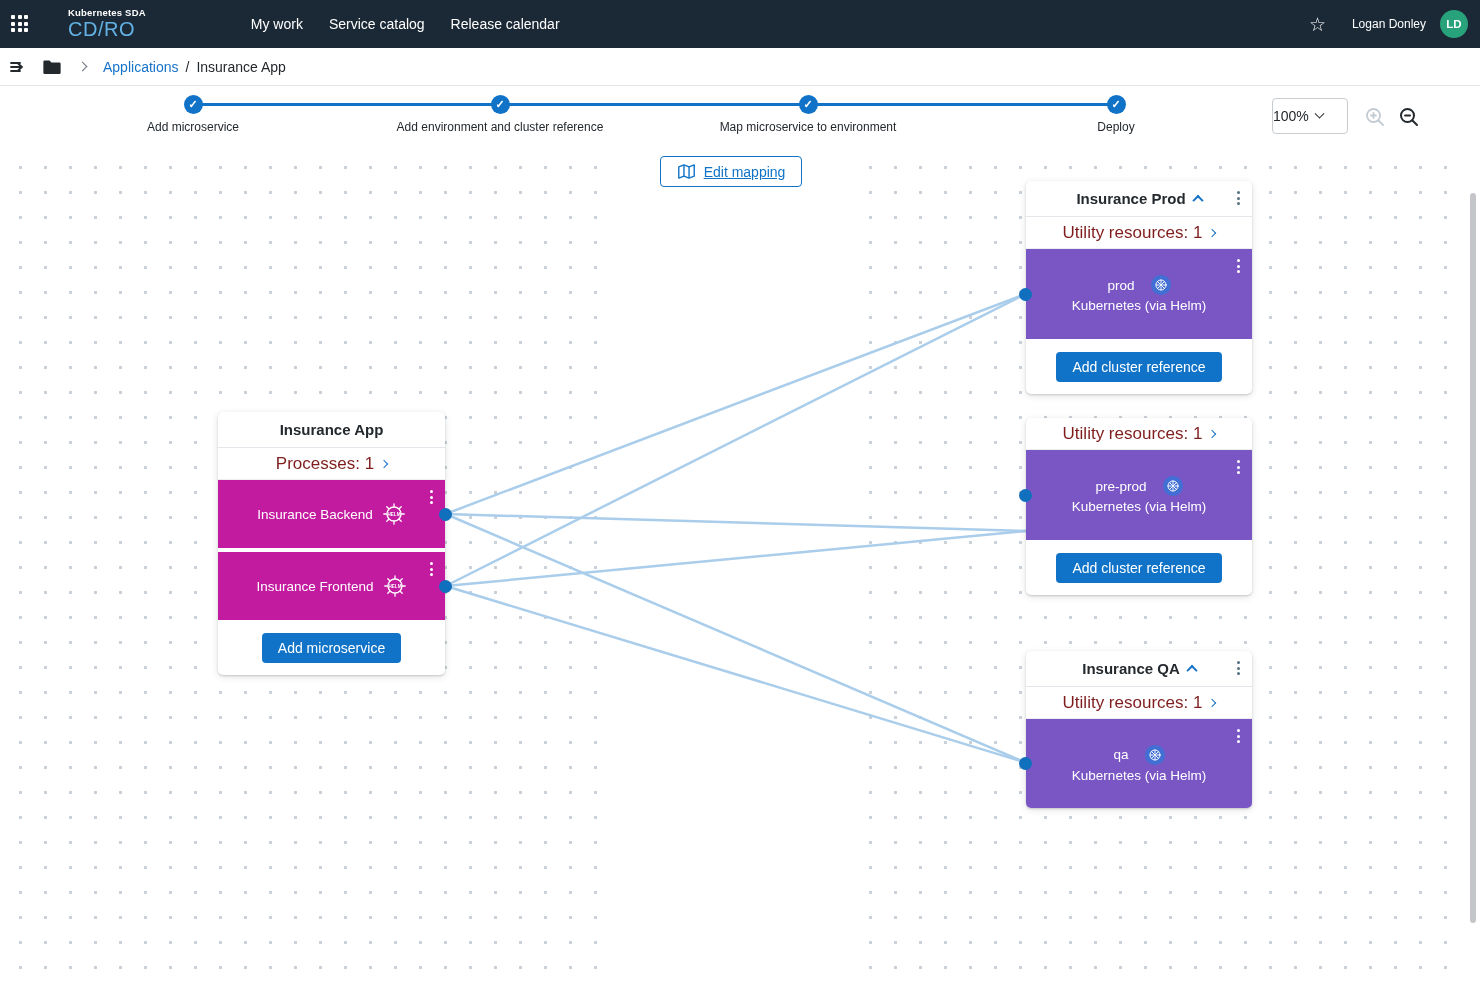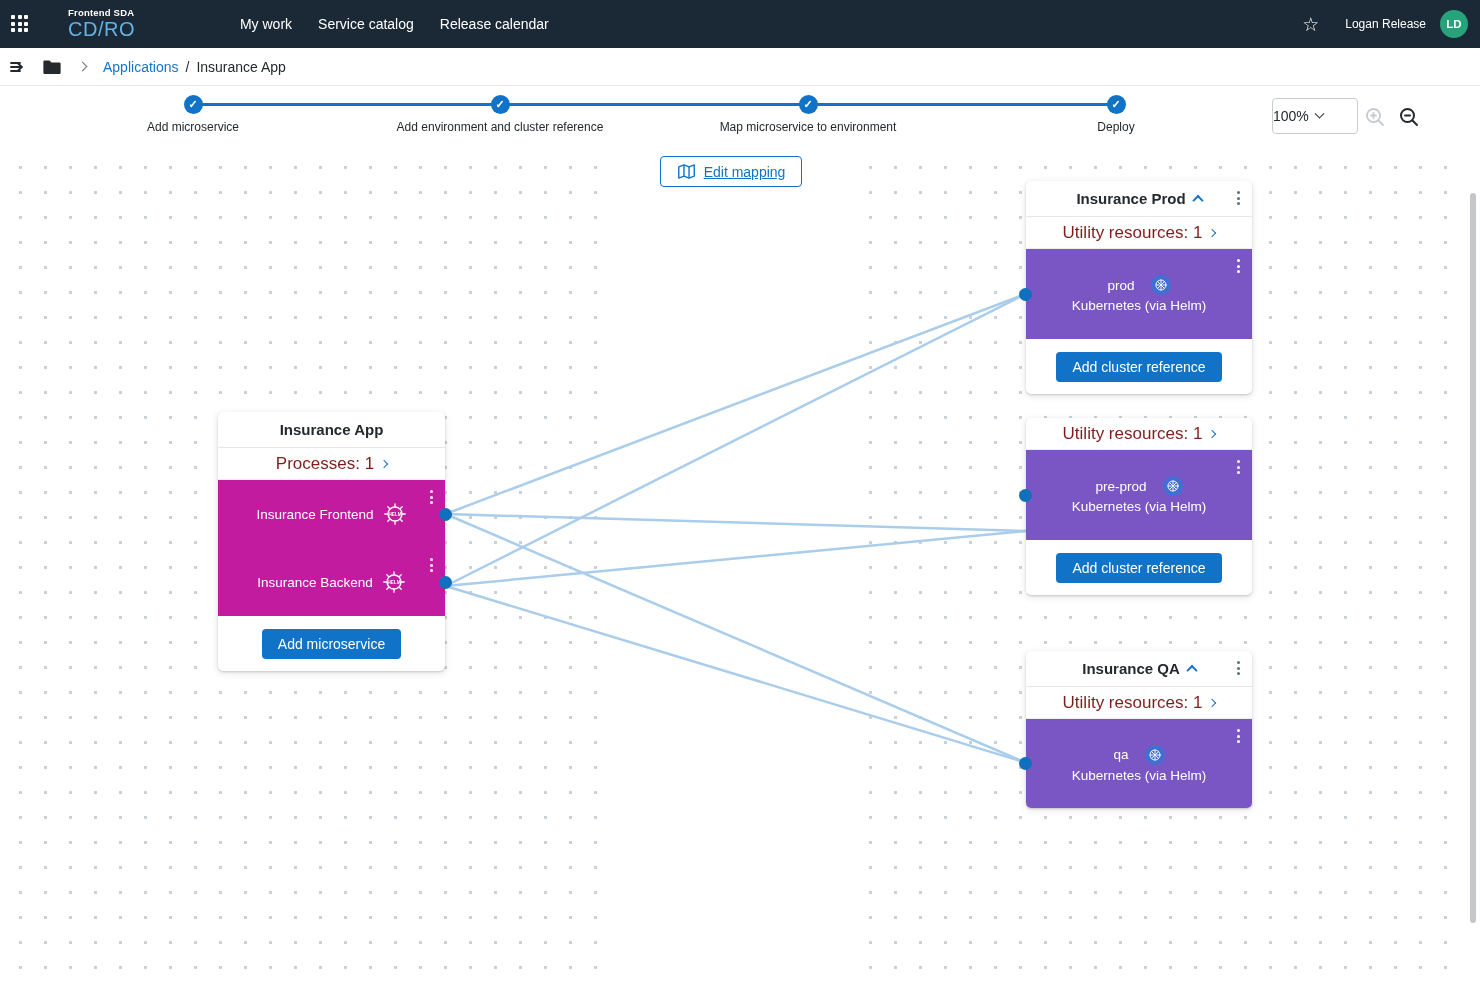--- a/index.html
+++ b/index.html
@@ -36,21 +36,21 @@
     background-size:25px 25px; background-position:8px 10px; }
   .dot-gap { position:absolute; left:608px; top:59px; width:244px; bottom:8px; background:#fff; }
   svg.wires { position:absolute; left:0; top:0; z-index:2; pointer-events:none; }
 
   
   .step-line { position:absolute; left:193px; top:17px; width:923px; height:3px; background:#1073c7; z-index:1; }
   .step-dot { position:absolute; top:9px; width:19px; height:19px; border-radius:50%; background:#1073c7; color:#fff; font-size:11px; font-weight:bold; display:flex; align-items:center; justify-content:center; z-index:2; cursor:pointer; }
   .step-label { position:absolute; top:34px; width:240px; text-align:center; font-size:12px; color:#24292e; z-index:2; }
 
   
-  .zoom-box { position:absolute; left:1272px; top:12px; width:86px; height:36px; border:1px solid #c7ccd1; border-radius:4px; background:#fff; display:flex; align-items:center; justify-content:flex-start; gap:7px; font-size:14px; color:#24292e; cursor:pointer; z-index:5; }
+  .zoom-box { position:absolute; left:1272px; top:12px; width:76px; height:36px; border:1px solid #c7ccd1; border-radius:4px; background:#fff; display:flex; align-items:center; justify-content:flex-start; gap:7px; font-size:14px; color:#24292e; cursor:pointer; z-index:5; }
   .chev-down { width:7px; height:7px; border-right:1.8px solid #24292e; border-bottom:1.8px solid #24292e; transform:rotate(45deg) translate(-2px,-2px); }
   .zoom-icons { position:absolute; left:1364px; top:20px; display:flex; gap:12px; z-index:5; }
   .zoom-icons .zi { cursor:pointer; display:flex; }
 
   
   .edit-mapping { position:absolute; left:660px; top:70px; width:142px; height:31px; background:#fff; border:1.5px solid #1073c7; border-radius:4px; color:#1073c7; font-size:14px; display:flex; align-items:center; justify-content:center; gap:8px; cursor:pointer; z-index:4;text-decoration:underline; }
 
   
   .card { position:absolute; background:#fff; border-radius:5px; box-shadow:0 1px 2px rgba(31,35,40,.18), 0 2px 7px rgba(31,35,40,.13); z-index:3; }
   .card-title-row { position:relative; height:36px; display:flex; align-items:center; justify-content:center; gap:8px; border-bottom:1px solid #e3e6ea; }
@@ -88,31 +88,31 @@
       <span></span>
       <span></span>
       <span></span>
       <span></span>
       <span></span>
       <span></span>
       <span></span>
       <span></span>
   </div>
   <div class="logo">
-    <div class="suite">Frontend SDA</div>
+    <div class="suite">Kubernetes SDA</div>
     <div class="product">CD/RO</div>
   </div>
   <div class="topnav">
     <div class="nav-item">My work</div>
     <div class="nav-item">Service catalog</div>
     <div class="nav-item">Release calendar</div>
   </div>
   <div class="header-right">
     <div class="star">☆</div>
-    <div class="username">Logan Release</div>
+    <div class="username">Logan Donley</div>
     <div class="avatar">LD</div>
   </div>
 </div>
 
 <div class="crumb-bar">
   <div class="expand">
     <svg width="20" height="20" viewBox="0 0 20 20" fill="none" stroke="#24292e" stroke-width="1.8" stroke-linecap="round" stroke-linejoin="round">
       <path d="M3 6 H12"></path>
         <path d="M3 10 H13 M10.5 7 L14 10 L10.5 13"></path>
         <path d="M3 14 H12"></path>
@@ -191,42 +191,42 @@
 
   <div class="card" style="left:218px; top:326px; width:227px;">
     <div class="card-title-row">
       <span class="card-title">Insurance App</span>
     </div>
     <div class="link-row">
       <span class="lnk">Processes: 1</span>
       <span class="chev-r-blue"></span>
     </div>
 
-    <div class="ms-block">
-      <div class="kebab light">
-          <i></i>
-          <i></i>
-          <i></i>
-        </div>
-      <span>Insurance Frontend</span>
+    <div class="ms-block first">
+      <div class="kebab light">
+          <i></i>
+          <i></i>
+          <i></i>
+        </div>
+      <span>Insurance Backend</span>
       <svg width="24" height="24" viewBox="0 0 24 24" fill="none" stroke="#fff" stroke-width="1.3" stroke-linecap="round">
         <circle cx="12" cy="12" r="7"></circle>
         <path d="M12 1.8 V4.6 M12 19.4 V22.2 M1.8 12 H4.6 M19.4 12 H22.2 M4.8 4.8 L6.8 6.8 M17.2 17.2 L19.2 19.2 M19.2 4.8 L17.2 6.8 M6.8 17.2 L4.8 19.2"></path>
         <text x="12" y="13.8" font-size="4.6" font-weight="bold" fill="#fff" stroke="none" text-anchor="middle" font-family="Liberation Sans, sans-serif">HELM</text>
       </svg>
       <span class="conn-dot right"></span>
     </div>
 
-    <div class="ms-block first">
-      <div class="kebab light">
-          <i></i>
-          <i></i>
-          <i></i>
-        </div>
-      <span>Insurance Backend</span>
+    <div class="ms-block">
+      <div class="kebab light">
+          <i></i>
+          <i></i>
+          <i></i>
+        </div>
+      <span>Insurance Frontend</span>
       <svg width="24" height="24" viewBox="0 0 24 24" fill="none" stroke="#fff" stroke-width="1.3" stroke-linecap="round">
         <circle cx="12" cy="12" r="7"></circle>
         <path d="M12 1.8 V4.6 M12 19.4 V22.2 M1.8 12 H4.6 M19.4 12 H22.2 M4.8 4.8 L6.8 6.8 M17.2 17.2 L19.2 19.2 M19.2 4.8 L17.2 6.8 M6.8 17.2 L4.8 19.2"></path>
         <text x="12" y="13.8" font-size="4.6" font-weight="bold" fill="#fff" stroke="none" text-anchor="middle" font-family="Liberation Sans, sans-serif">HELM</text>
       </svg>
       <span class="conn-dot right"></span>
     </div>
 
     <button class="btn-primary">Add microservice</button>
   </div>

